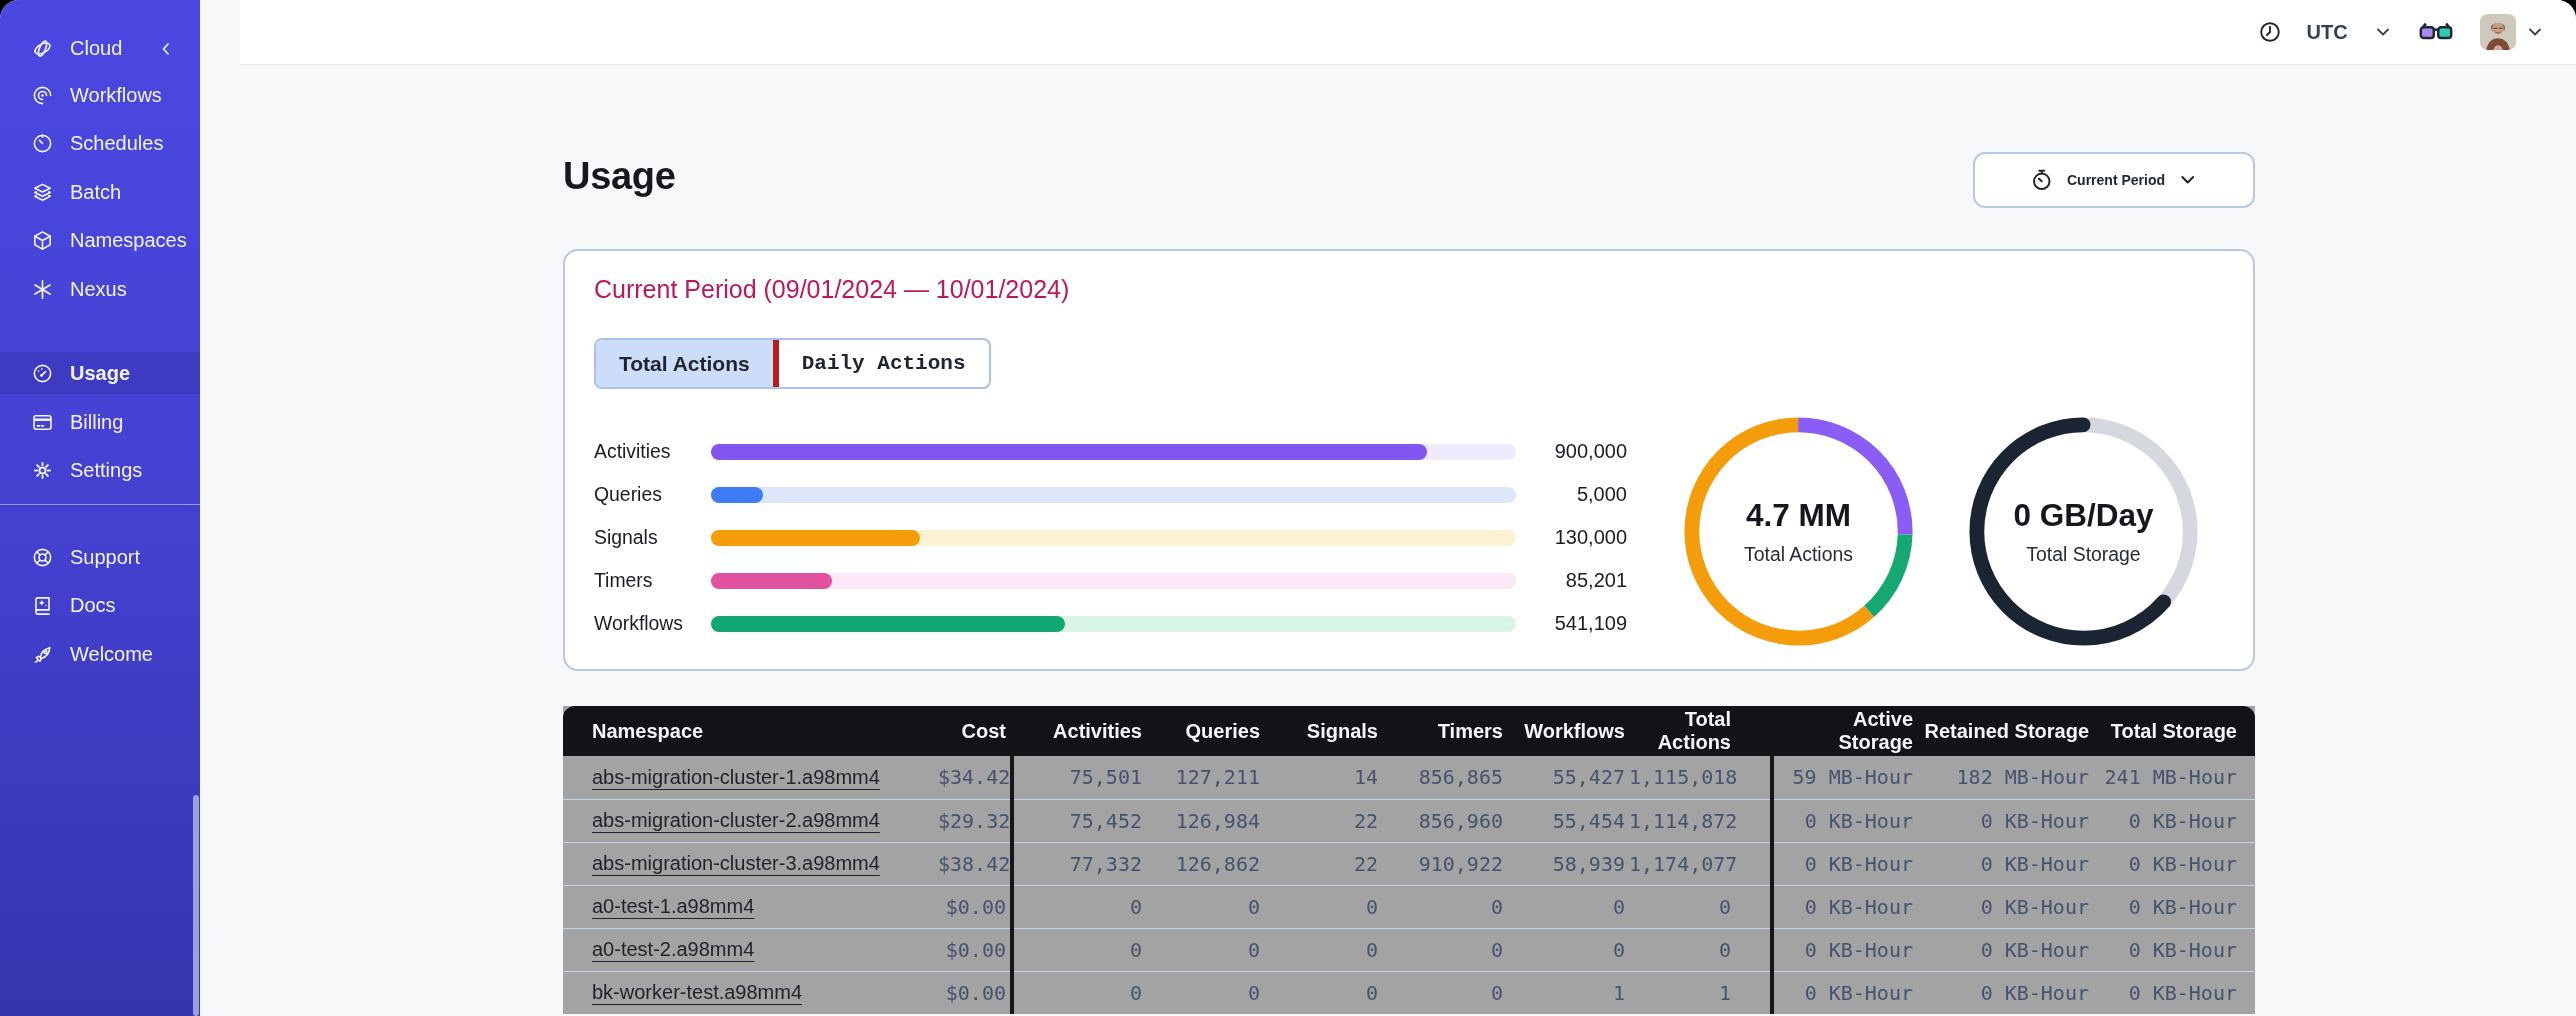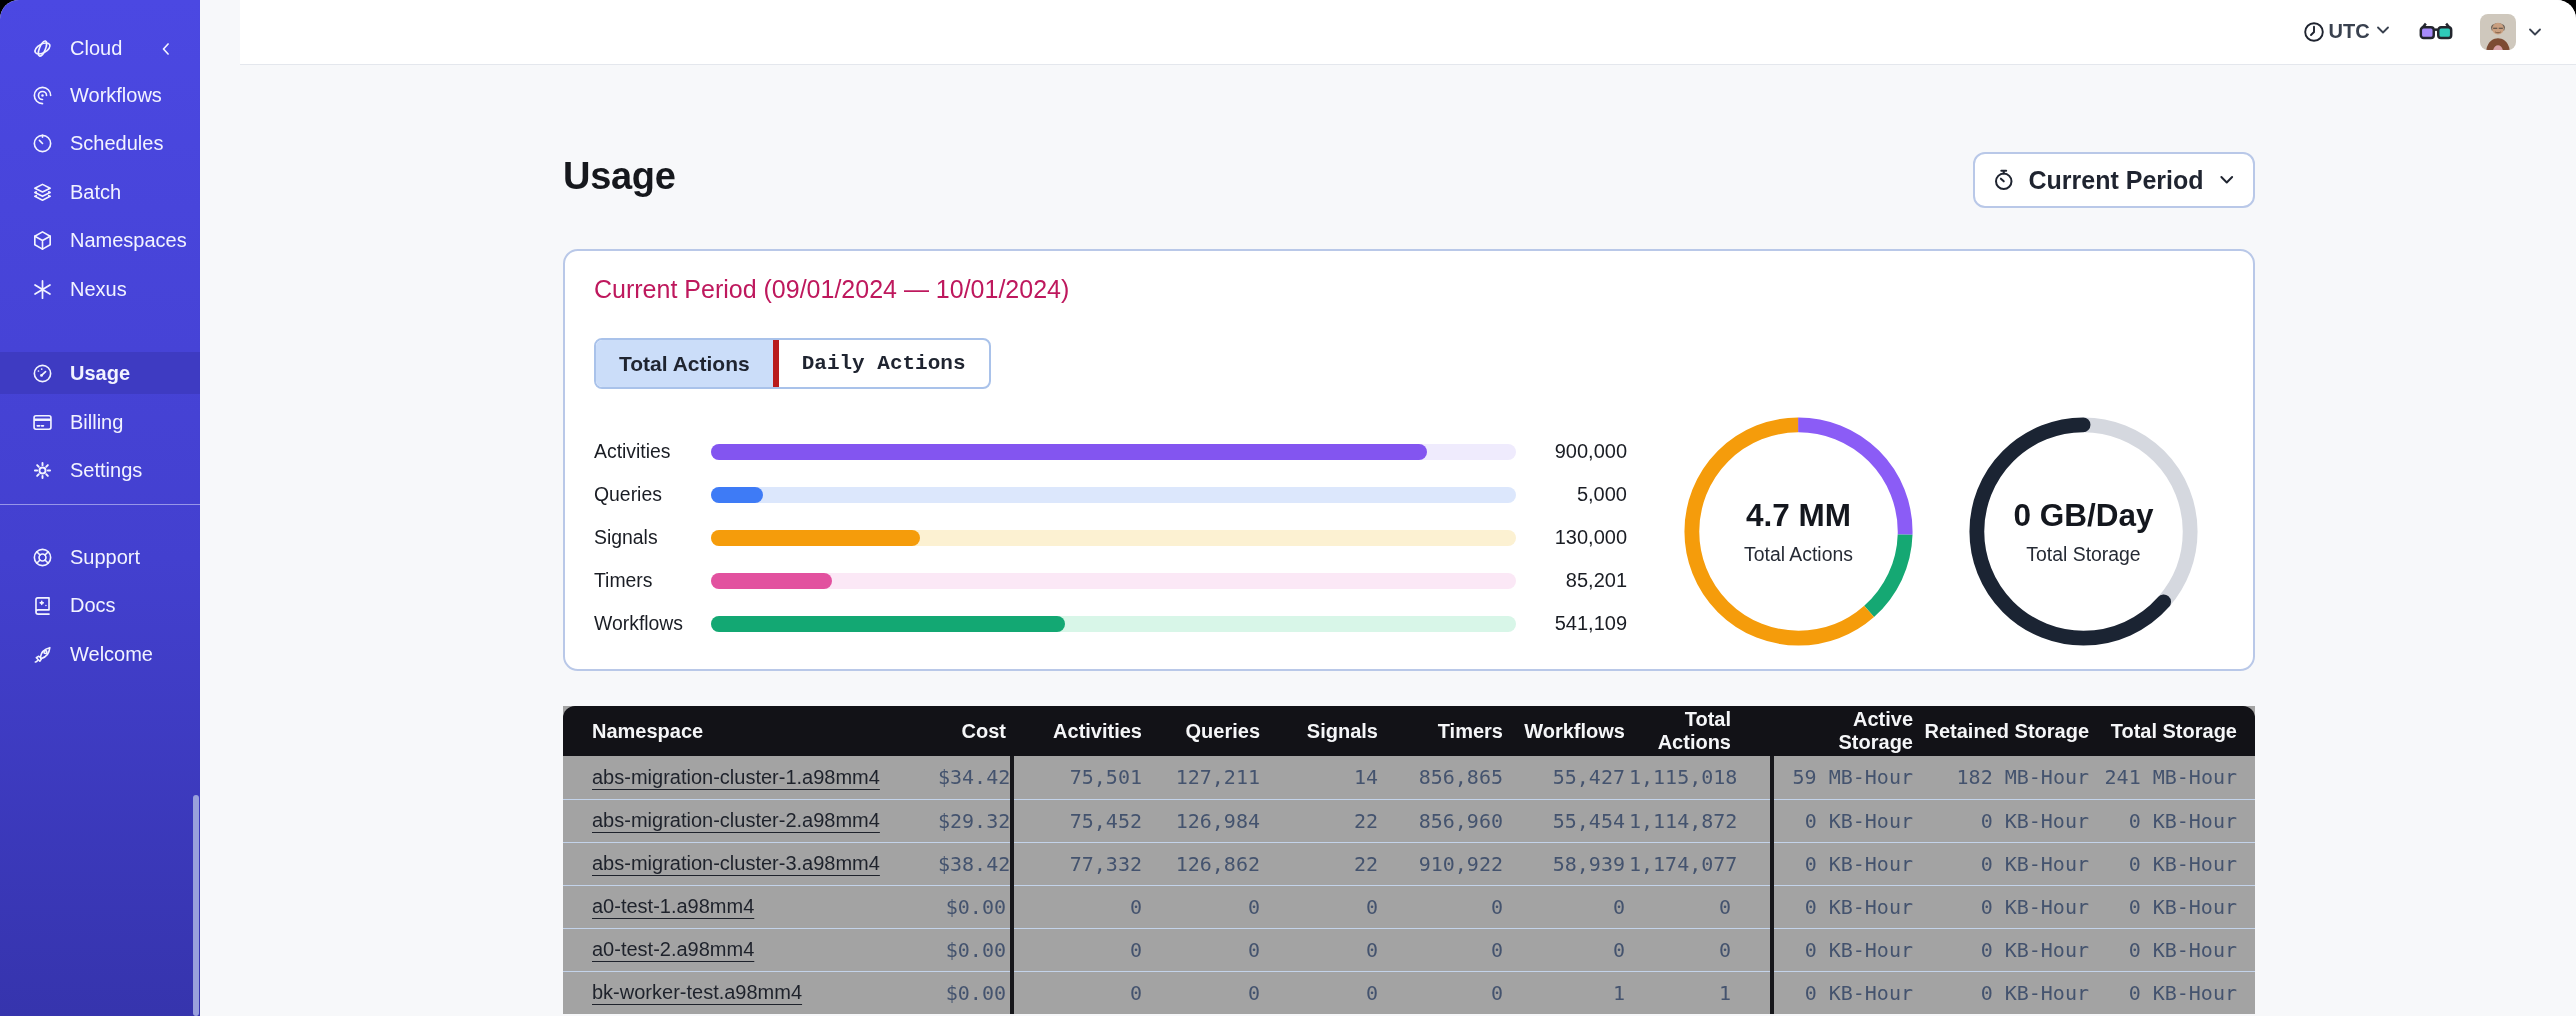--- a/index.html
+++ b/index.html
@@ -15,30 +15,30 @@
   .nav-item svg { flex:none; }
   .nav-item.active { background:#3E3BC2; font-weight:600; }
   .nav-chevron { position:absolute; right:24px; top:50%; transform:translateY(-50%); }
   .sb-divider { position:absolute; left:0; right:0; height:1.3px; background:rgba(233,235,255,0.5); }
   .sb-thumb { position:absolute; right:1.3px; bottom:0; width:5.4px; height:221px; background:#99A0DC; border-radius:3.4px; }
 
   
   .topbar { position:absolute; left:240px; right:0; top:0; height:65px; background:#fff;
             border-bottom:1.3px solid #E4E7ED; display:flex; align-items:center; justify-content:flex-end;
             padding-right:31px; gap:25.5px; }
-  .tz { display:flex; gap:3px; color:#39414F; font-size:20px; font-weight:600; cursor:pointer; }
+  .tz { display:flex; align-items:center; gap:25px; color:#39414F; font-size:20px; font-weight:600; cursor:pointer; }
   .glasses-btn, .acct { display:flex; align-items:center; gap:9.4px; cursor:pointer; }
   .avatar { width:36px; height:36px; border-radius:8px; overflow:hidden; }
 
   
   .content { position:absolute; left:240px; top:66px; right:0; bottom:0; background:#F7F8FA; }
   .page-title { position:absolute; left:323px; top:89px; font-size:38px; font-weight:600; color:#16181D; letter-spacing:-0.3px; }
   .period-btn { position:absolute; left:1733px; top:86px; width:282px; height:56px; background:#fff;
                 border:2px solid #B9C8E8; border-radius:12px; display:flex; align-items:center; justify-content:center;
-                gap:12px; font-size:25px; font-weight:600; color:#1F2430; cursor:pointer; }
+                gap:12px; font-size:14px; font-weight:600; color:#1F2430; cursor:pointer; }
 
   
   .card { position:absolute; left:323px; top:183px; width:1692px; height:422px; background:#fff;
           border:2px solid #B9C8E8; border-radius:14.8px; }
   .card-title { position:absolute; left:29px; top:24px; font-size:25px; font-weight:500; color:#be185d; }
   .tabs { position:absolute; left:29px; top:87px; display:flex; border:2px solid #A9C2EA; border-radius:8px;
           overflow:hidden; background:#fff; }
   .tab { height:47px; padding:0 23px; display:flex; align-items:center; font-size:21px; font-weight:600;
          color:#1F2430; cursor:pointer; }
   .tab + .tab { border-left:6px solid #b91c1c;font-family:Liberation Mono, monospace; }

